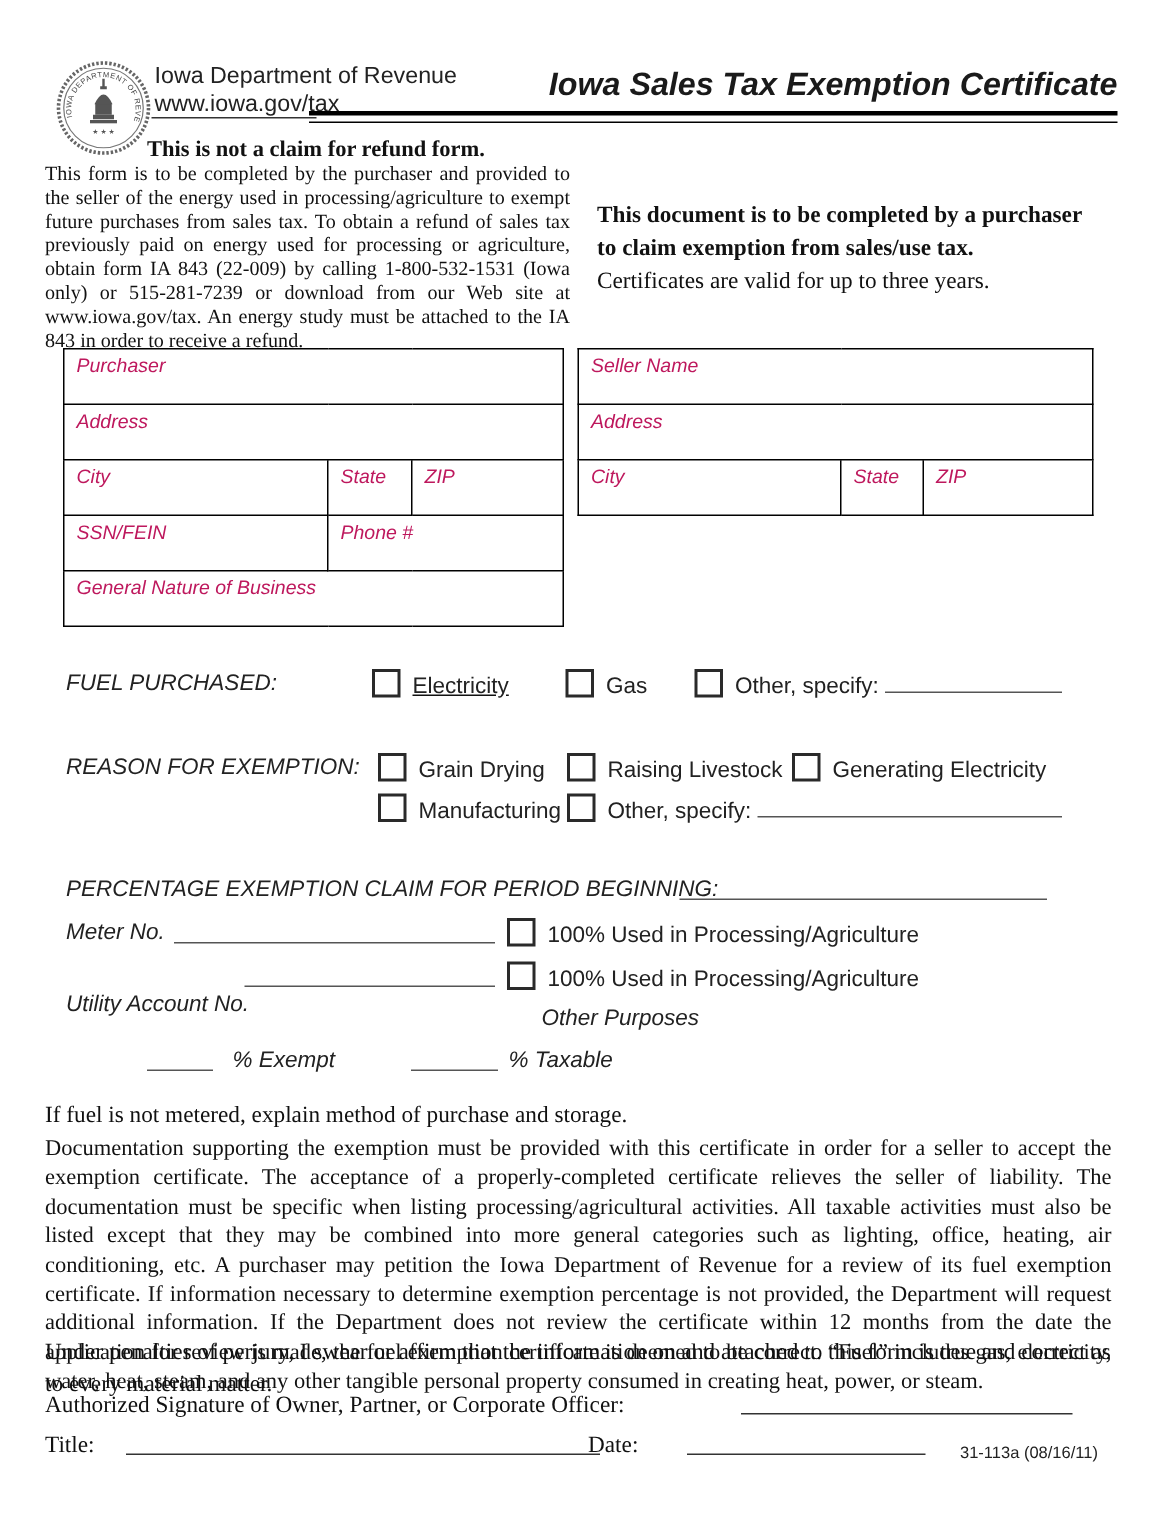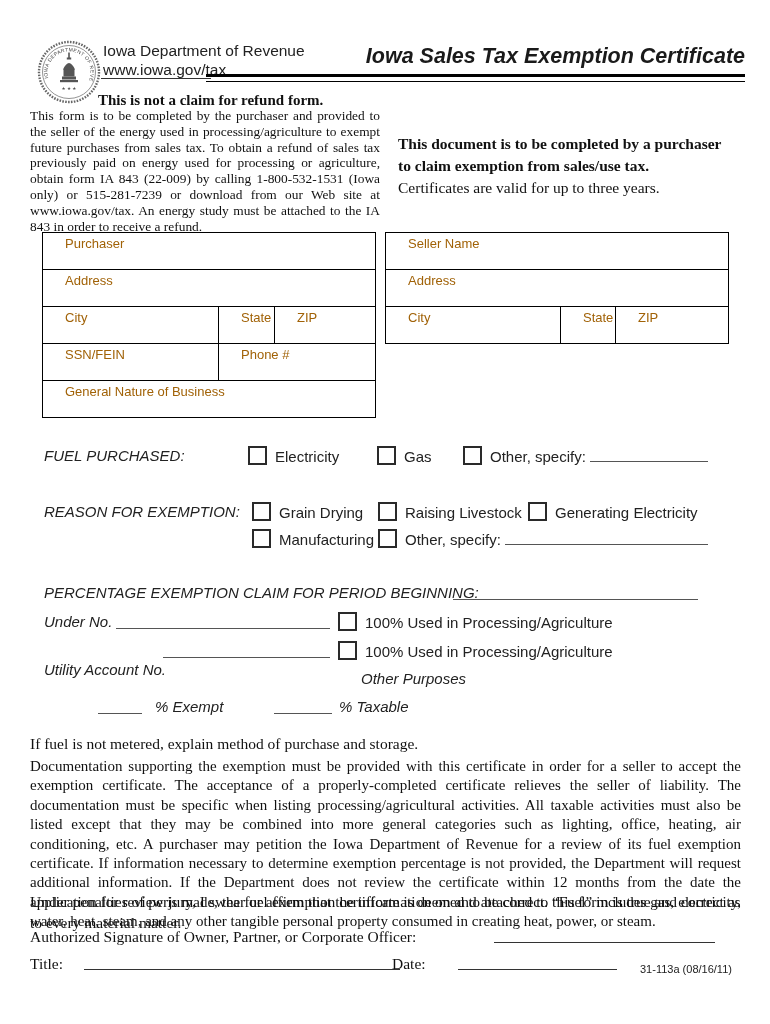--- a/index.html
+++ b/index.html
@@ -9,22 +9,22 @@
   .serif{font-family:"Liberation Serif",serif;}
   .jt{text-align:justify;}
   .b{font-weight:bold;}
   .bi{font-weight:bold;font-style:italic;}
   .nowrap{white-space:nowrap;}
   .cb{display:inline-block;width:15px;height:15px;border:2px solid #2a2a2a;background:#fff;
       vertical-align:-3px;margin-right:8px;}
   .uline{position:absolute;border-bottom:1.5px solid #555;height:15px;}
   .iline{display:inline-block;border-bottom:1.5px solid #555;height:13px;vertical-align:baseline;}
   table.ft{border-collapse:collapse;table-layout:fixed;}
-  table.ft td{border:1.6px solid #000;font-size:13px;padding:3px 22px;vertical-align:top;
-              height:30px;font-family:"Liberation Sans",sans-serif;color:#a16207;}
+  table.ft td{border:1.6px solid #000;font-size:13px;padding:3px 8px;vertical-align:top;
+              height:30px;font-family:"Liberation Sans",sans-serif;color:#be185d;font-style:italic;}
   .secLabel{font-size:15px;color:#222;font-style:italic;}
   .optLabel{font-size:15px;color:#222;}
   .dblrule{position:absolute;border-top:3px solid #000;border-bottom:1.5px solid #000;height:4px;}
   .thinrule{position:absolute;border-bottom:1.5px solid #333;height:0;}
 </style>
 </head>
 <body>
 
 <div class="page">
 
@@ -107,21 +107,21 @@
         </tr>
     <tr>
       <td><span>City</span></td>
       <td><span>State</span></td>
       <td><span>ZIP</span></td>
     </tr>
   </tbody>
     </table>
 
   <div class="abs secLabel" style="left:44px;top:447px;">FUEL PURCHASED:</div>
-  <div class="abs nowrap" style="left:248px;top:446px;">
+  <div class="abs nowrap" style="left:248px;top:446px;text-decoration:underline;">
     <span class="cb"></span><span class="optLabel">Electricity</span>
   </div>
   <div class="abs nowrap" style="left:377px;top:446px;">
     <span class="cb"></span><span class="optLabel">Gas</span>
   </div>
   <div class="abs nowrap" style="left:463px;top:446px;">
     <span class="cb"></span><span class="optLabel">Other, specify:</span>
     <span class="iline" style="width:118px;"></span>
   </div>
 
@@ -139,21 +139,21 @@
     <span class="cb"></span><span class="optLabel">Manufacturing</span>
   </div>
   <div class="abs nowrap" style="left:378px;top:529px;">
     <span class="cb"></span><span class="optLabel">Other, specify:</span>
     <span class="iline" style="width:203px;"></span>
   </div>
 
   <div class="abs secLabel" style="left:44px;top:584px;">PERCENTAGE EXEMPTION CLAIM FOR PERIOD BEGINNING:</div>
   <div class="uline" style="left:453px;top:584px;width:245px;"></div>
 
-  <div class="abs secLabel" style="left:44px;top:613px;">Under No.</div>
+  <div class="abs secLabel" style="left:44px;top:613px;">Meter No.</div>
   <div class="uline" style="left:116px;top:613px;width:214px;"></div>
   <div class="abs nowrap" style="left:338px;top:612px;">
     <span class="cb"></span><span class="optLabel">100% Used in Processing/Agriculture</span>
   </div>
 
   <div class="abs secLabel" style="left:44px;top:628px;margin-top:33px;">Utility Account No.</div>
   <div class="uline" style="left:163px;top:642px;width:167px;"></div>
   <div class="abs nowrap" style="left:338px;top:641px;">
     <span class="cb"></span><span class="optLabel">100% Used in Processing/Agriculture</span>
   </div>

